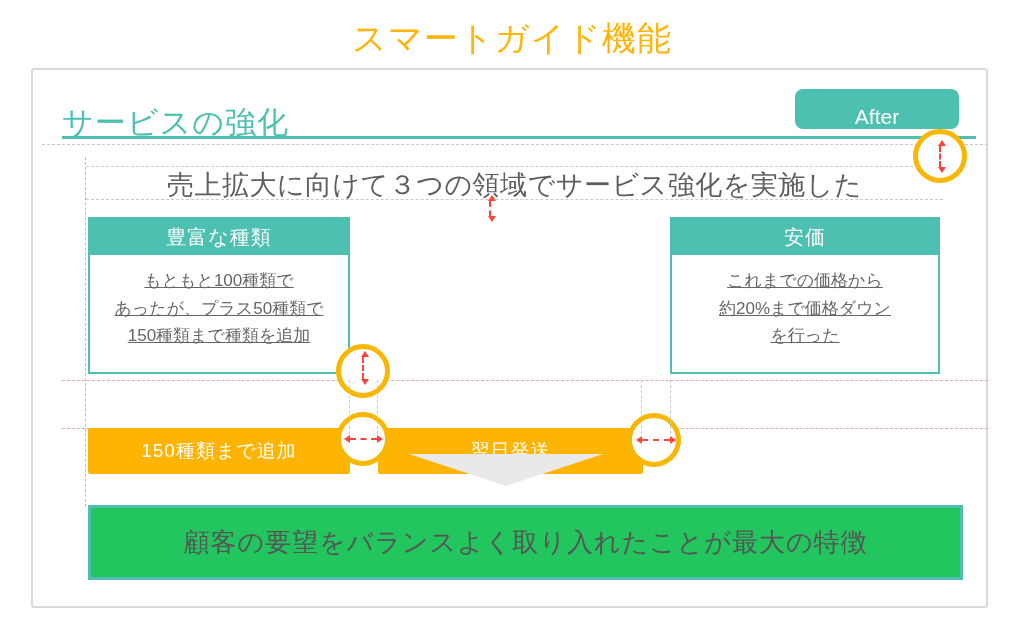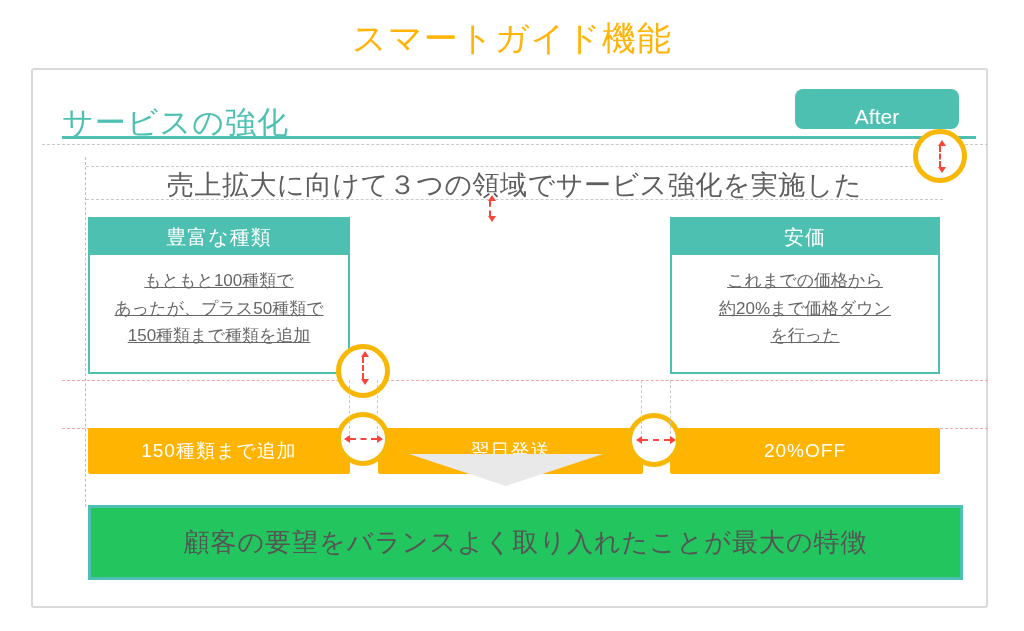--- a/index.html
+++ b/index.html
@@ -130,23 +130,20 @@
 約20%まで価格ダウン
 を行った</div>
   </div>
 
   <div class="tag-bar" style="left:55px;width:262px;">
     <span>150種類まで追加</span>
   </div>
   <div class="tag-bar" style="left:345px;width:265px;">
     <span>翌日発送</span>
   </div>
-  <div class="tag-bar" style="left:637px;width:270px;">
-    <span>20%OFF</span>
-  </div>
 
   <div class="guide-circle" style="left:880px;top:59px;"></div>
   <div class="guide-circle" style="left:303px;top:274px;"></div>
   <div class="guide-circle" style="left:303px;top:342px;"></div>
   <div class="guide-circle" style="left:594px;top:343px;"></div>
 
   <div class="vguide gray" style="left:316px;top:310px;height:59px;"></div>
   <div class="vguide gray" style="left:344px;top:310px;height:59px;"></div>
   <div class="vguide gray" style="left:608px;top:310px;height:59px;"></div>
   <div class="vguide gray" style="left:637px;top:310px;height:59px;"></div>

